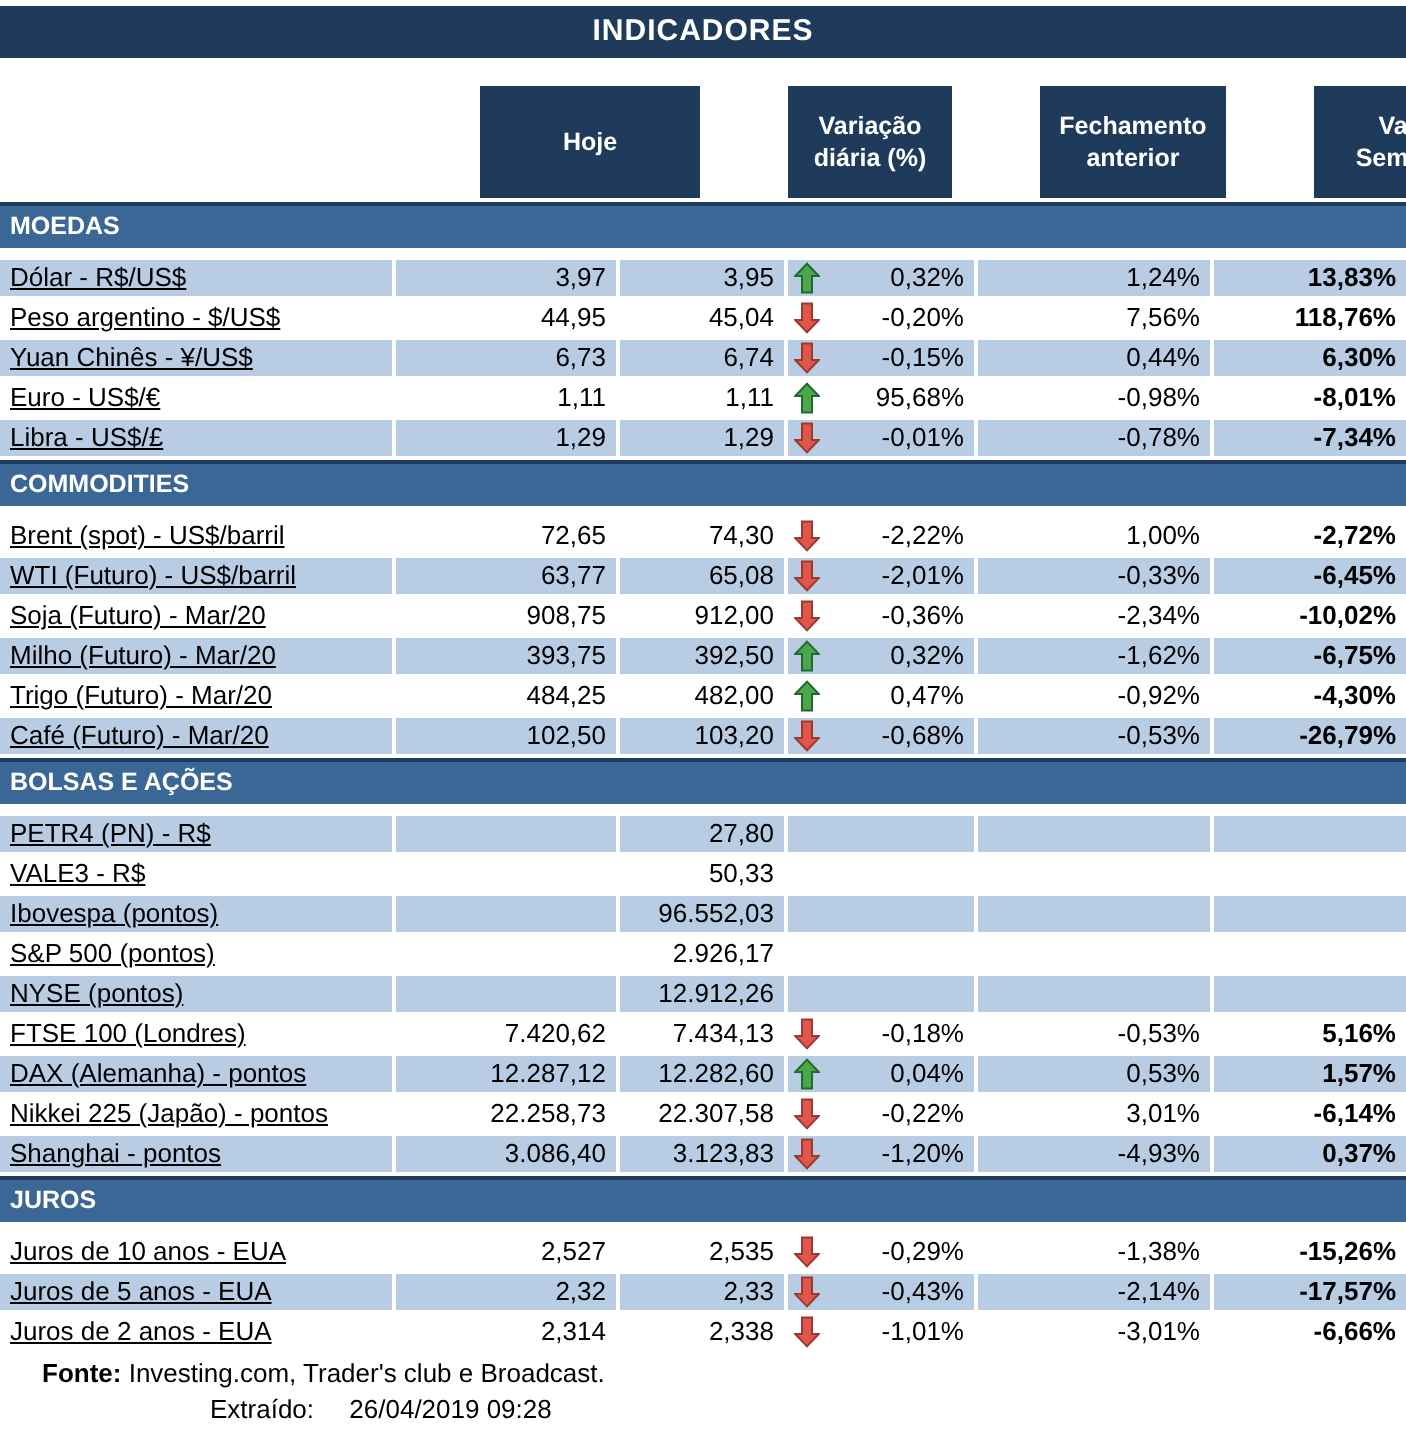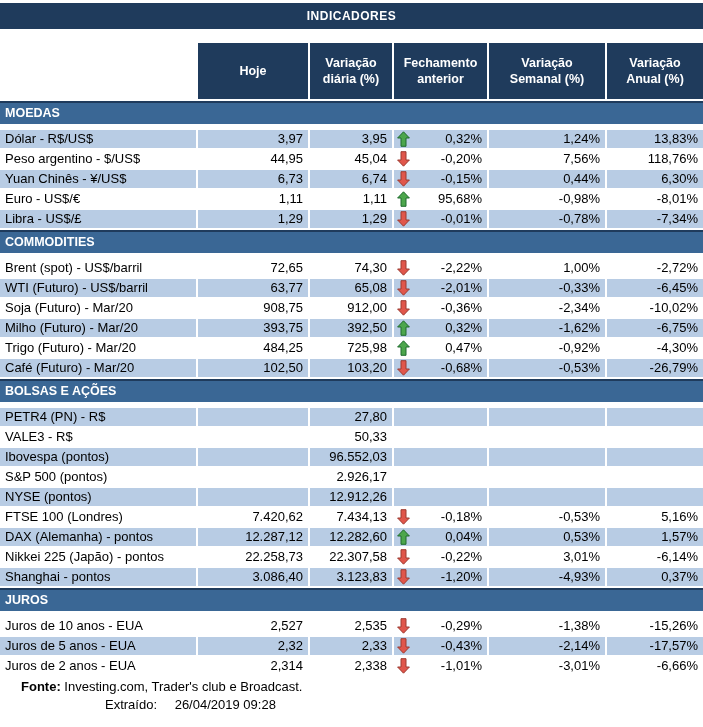--- a/index.html
+++ b/index.html
@@ -12,26 +12,26 @@
   *{box-sizing:border-box;}
   html,body{margin:0;padding:0;}
   body{
     width:703px;height:727px;background:#fff;
     font-family:"Liberation Sans","DejaVu Sans",sans-serif;
     color:#000;overflow:hidden;
   }
   .sheet{padding-top:3px;width:703px;}
   .title-bar{
     height:26px;background:var(--navy);color:#fff;
-    font-weight:bold;font-size:12px;line-height:26px;
+    font-weight:bold;font-size:15px;line-height:26px;
     text-align:center;letter-spacing:.5px;
   }
   .header-row{
     display:grid;grid-template-columns:198px 112px 84px 95px 118px 96px;
-    margin-top:14px;margin-bottom:1px;
+    margin-top:14px;margin-bottom:1px;gap:42px;
   }
   .hcell{
     background:var(--navy);color:#fff;font-weight:bold;font-size:12.5px;
     height:56px;display:flex;align-items:center;justify-content:center;
     text-align:center;line-height:1.3;padding:0 6px;border-right:2px solid #fff;
   }
   .hcell:last-child{border-right:none;}
   .hcell.empty{background:transparent;border-right:2px solid #fff;}
   .section-bar{
     height:23px;background:var(--steel);border-top:2px solid var(--navy);
@@ -40,22 +40,22 @@
   }
   .row{
     display:grid;grid-template-columns:198px 112px 84px 95px 118px 96px;
     height:18px;margin-bottom:2px;font-size:13px;line-height:17px;
   }
   .row.shaded .cell{background:var(--shade);}
   .cell{
     text-align:right;padding-right:5px;border-right:2px solid #fff;
     overflow:hidden;white-space:nowrap;
   }
-  .cell:last-child{border-right:none;}
-  .cell.label{text-align:left;padding-left:5px;}
+  .cell:last-child{border-right:none;font-weight:bold;}
+  .cell.label{text-align:left;padding-left:5px;text-decoration:underline;}
   .cell.diaria{position:relative;}
   .arrow{position:absolute;left:3px;top:1px;width:13px;height:16px;display:block;}
   .arrow.up polygon{fill:var(--up);stroke:var(--up-stroke);stroke-width:1;}
   .arrow.down polygon{fill:var(--down);stroke:var(--down-stroke);stroke-width:1;}
   .footer{margin-top:3px;font-size:13px;line-height:18px;}
   .fonte-line{padding-left:21px;}
   .fonte-label{font-weight:bold;}
   .extraido-line{padding-left:105px;}
   .extraido-value{margin-left:14px;text-align:right;}
 </style>
@@ -164,21 +164,21 @@
         <div class="cell fech">392,50</div>
         <div class="cell diaria"><svg class="arrow up" viewBox="0 0 13 16">
             <polygon points="6.5,0.8 12.4,7 9,7 9,15.3 4,15.3 4,7 0.6,7"></polygon>
           </svg><span>0,32%</span></div>
         <div class="cell semanal">-1,62%</div>
         <div class="cell anual">-6,75%</div>
       </div>
       <div class="row">
         <div class="cell label">Trigo (Futuro) - Mar/20</div>
         <div class="cell hoje">484,25</div>
-        <div class="cell fech">725,98</div>
+        <div class="cell fech">482,00</div>
         <div class="cell diaria"><svg class="arrow up" viewBox="0 0 13 16">
             <polygon points="6.5,0.8 12.4,7 9,7 9,15.3 4,15.3 4,7 0.6,7"></polygon>
           </svg><span>0,47%</span></div>
         <div class="cell semanal">-0,92%</div>
         <div class="cell anual">-4,30%</div>
       </div>
       <div class="row shaded">
         <div class="cell label">Café (Futuro) - Mar/20</div>
         <div class="cell hoje">102,50</div>
         <div class="cell fech">103,20</div>

